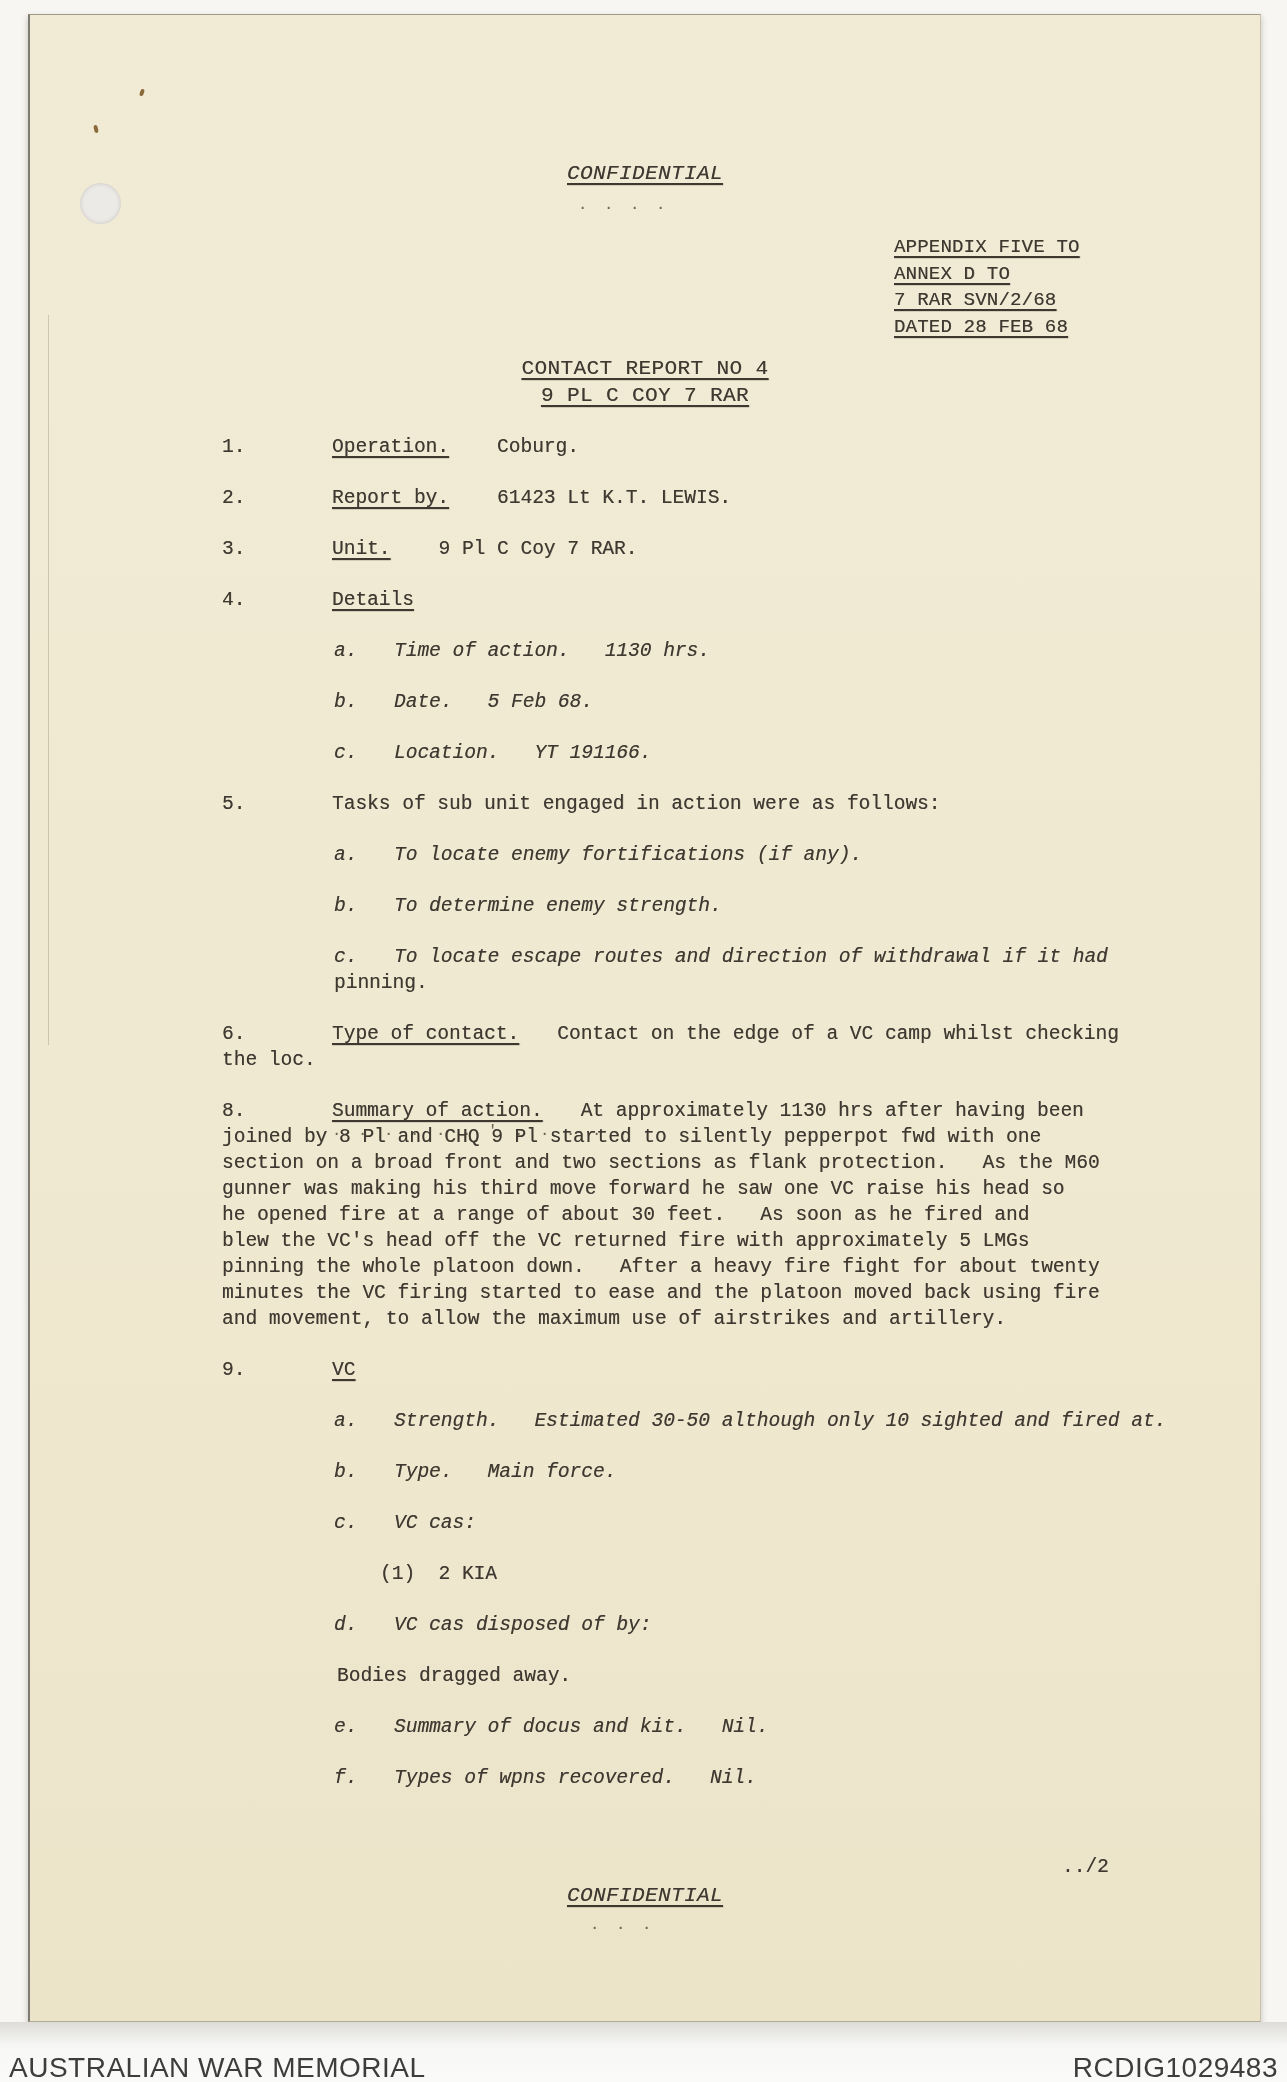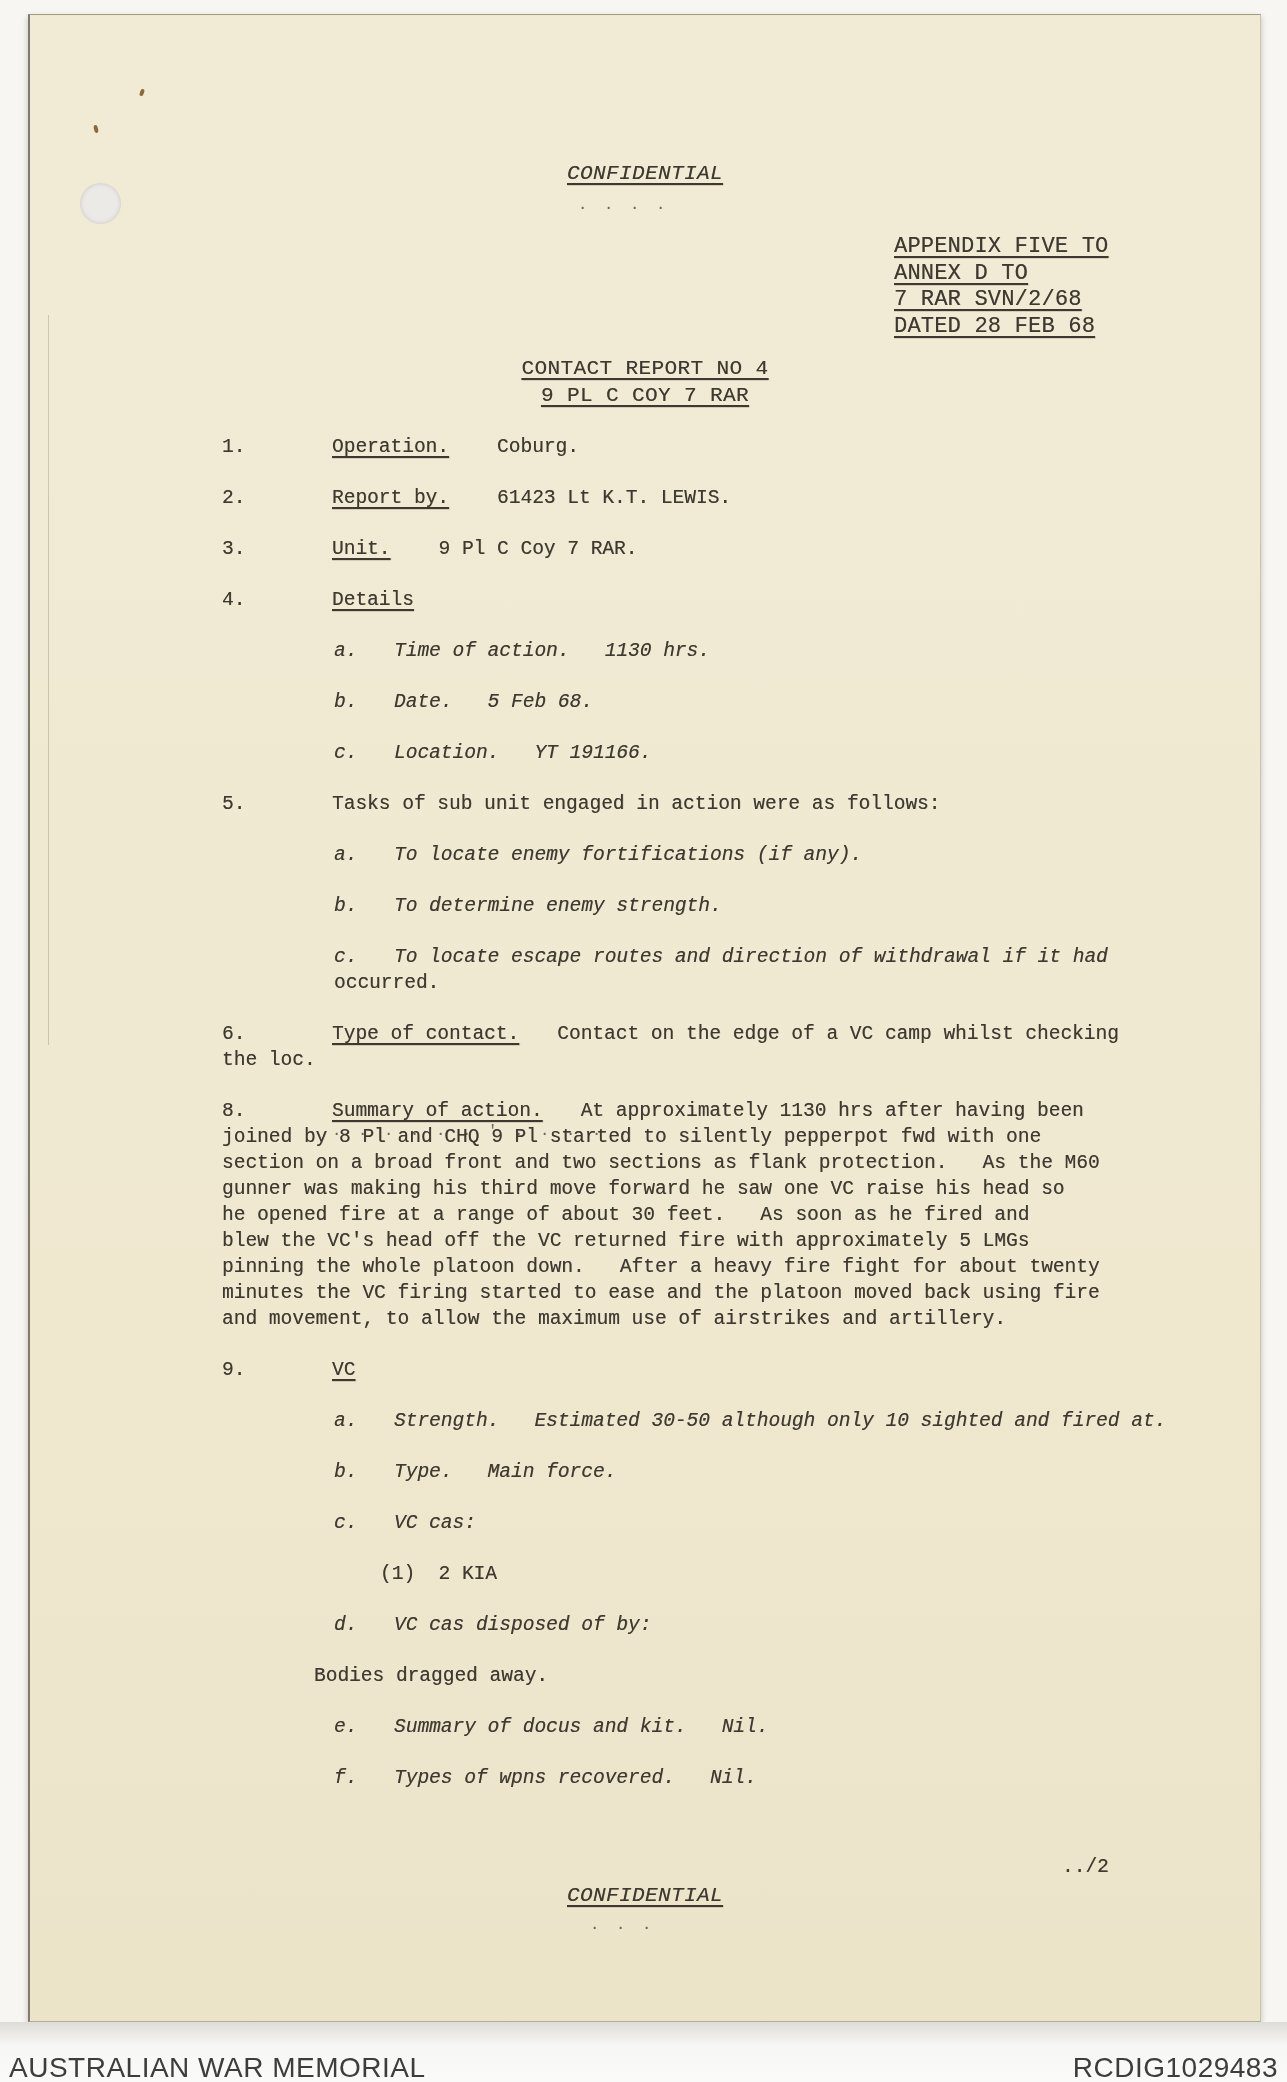--- a/index.html
+++ b/index.html
@@ -50,39 +50,39 @@
   .conf-bottom{top:1868px;}
   .artifact{
     position:absolute;color:rgba(70,62,50,.45);
     font-size:15px;letter-spacing:4px;white-space:pre;
   }
   .dots-top{left:548px;top:182px;}
   .dots-bottom{left:560px;top:1902px;}
   .dots-item7{left:302px;top:1108px;}
   .appendix{
     position:absolute;left:864px;top:219px;
-    font-size:22px;line-height:26.5px;letter-spacing:.2px;
+    font-size:19px;line-height:26.5px;letter-spacing:.2px;
   }
   .appendix div{margin:0;}
   .title-block{
     position:absolute;left:0;top:340px;width:100%;
     text-align:center;font-size:21px;line-height:27px;letter-spacing:.4px;
   }
   
   .report-body{
     position:absolute;left:192px;top:419px;width:1005px;
     font-size:19.5px;line-height:26px;
   }
   .row{display:block;margin:0 0 25px 0;white-space:pre-wrap;}
   .row .num{display:inline-block;width:110px;}
   .row.sub{margin-left:112px;font-style:italic;}
   .row.sub .num2{display:inline-block;width:60px;}
   .row.overhang{margin-left:112px;margin-top:-25px;}
   .row.note{margin-left:158px;}
-  .row.cont{margin-left:92px;}
+  .row.cont{margin-left:115px;}
   .row .gap{margin-left:48px;}
   .row.para .gap{margin-left:38px;}
   .row .label{white-space:pre;}
   
   .page-ref{
     position:absolute;left:1032px;top:1839px;
     font-size:19.5px;line-height:26px;
   }
   
   .footer{
@@ -129,21 +129,21 @@
         <div class="row item"><span class="num">2.</span><span class="label u">Report by.</span><span class="text gap">61423 Lt K.T. LEWIS.</span></div>
         <div class="row item"><span class="num">3.</span><span class="label u">Unit.</span><span class="text gap">9 Pl C Coy 7 RAR.</span></div>
         <div class="row item"><span class="num">4.</span><span class="label u">Details</span></div>
         <div class="row sub"><span class="num2">a.</span><span class="text">Time of action.   1130 hrs.</span></div>
         <div class="row sub"><span class="num2">b.</span><span class="text">Date.   5 Feb 68.</span></div>
         <div class="row sub"><span class="num2">c.</span><span class="text">Location.   YT 191166.</span></div>
         <div class="row item"><span class="num">5.</span><span class="text">Tasks of sub unit engaged in action were as follows:</span></div>
         <div class="row sub"><span class="num2">a.</span><span class="text">To locate enemy fortifications (if any).</span></div>
         <div class="row sub"><span class="num2">b.</span><span class="text">To determine enemy strength.</span></div>
         <div class="row sub"><span class="num2">c.</span><span class="text">To locate escape routes and direction of withdrawal if it had</span></div>
-        <div class="row overhang"><span class="text">occurred.</span></div>
+        <div class="row overhang"><span class="text">pinning.</span></div>
         <div class="row para"><span class="num">6.</span><span class="label u">Type of contact.</span><span class="text gap">Contact on the edge of a VC camp whilst checking
 the loc.</span></div>
         <div class="row para"><span class="num">8.</span><span class="label u">Summary of action.</span><span class="text gap">At approximately 1130 hrs after having been
 joined by 8 Pl and CHQ 9 Pl started to silently pepperpot fwd with one
 section on a broad front and two sections as flank protection.   As the M60
 gunner was making his third move forward he saw one VC raise his head so
 he opened fire at a range of about 30 feet.   As soon as he fired and
 blew the VC's head off the VC returned fire with approximately 5 LMGs
 pinning the whole platoon down.   After a heavy fire fight for about twenty
 minutes the VC firing started to ease and the platoon moved back using fire

